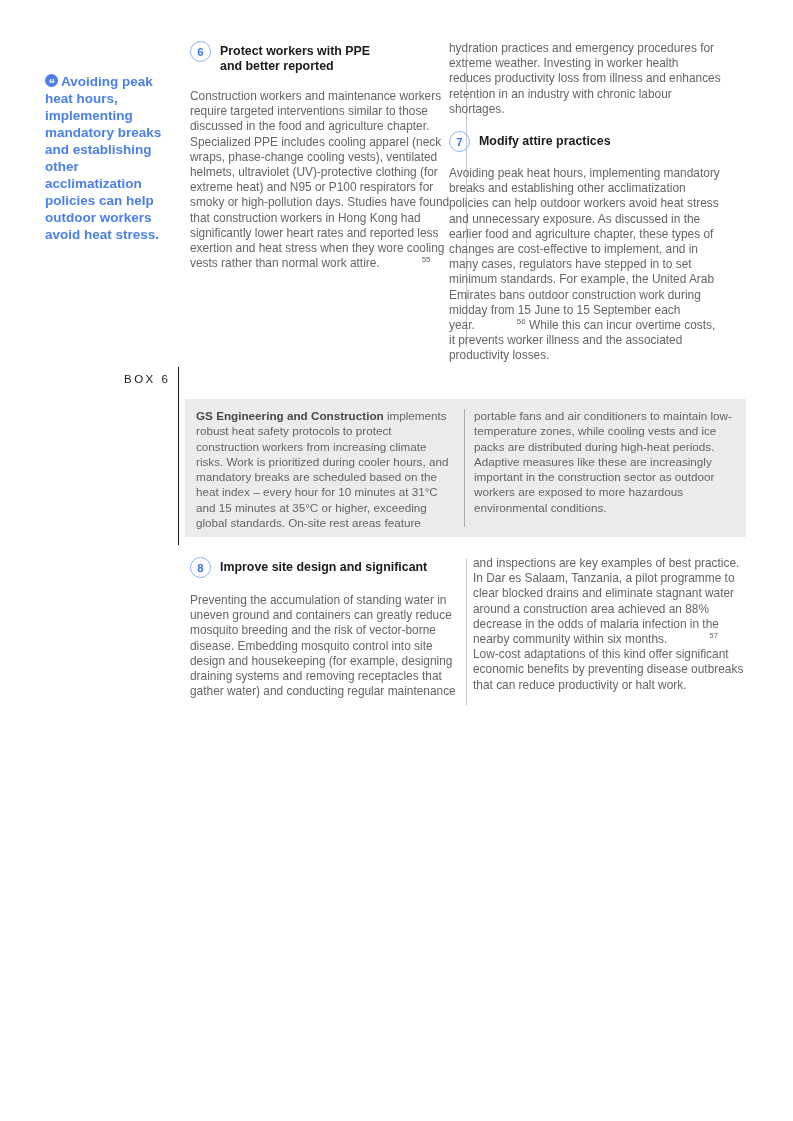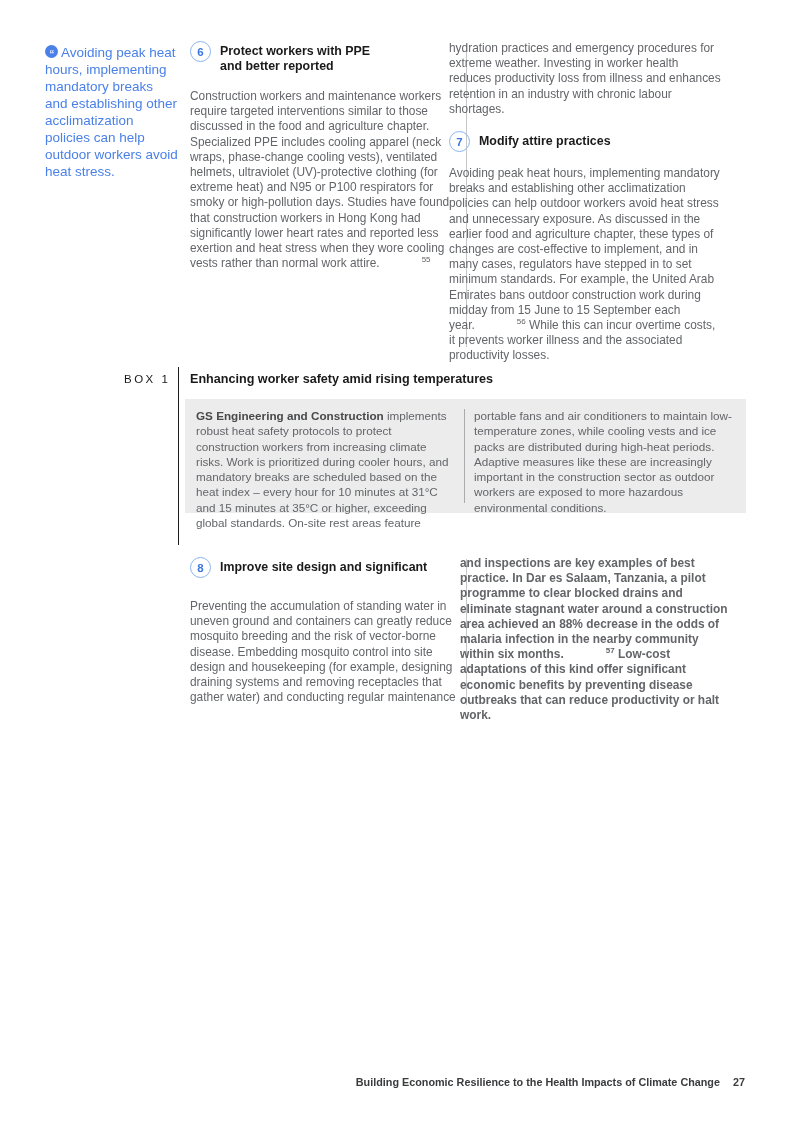--- a/index.html
+++ b/index.html
@@ -8,23 +8,23 @@
     width: 793px;
     height: 1121px;
     background: #ffffff;
     font-family: "Liberation Sans", sans-serif;
     overflow: hidden;
   }
 
   
   .sidebar-quote {
     position: absolute;
-    left: 45px; top: 30px; width: 134px;
+    left: 45px; top: 59px; width: 134px;
     color: #4a80e8;
-    font-weight: normal;
+    font-weight: bold;
     font-size: 13.5px;
     line-height: 17px;
   }
   .quote-icon {
     display: inline-block;
     width: 13px; height: 13px;
     border-radius: 50%;
     background: #4a80e8;
     color: #ffffff;
     font-size: 13px;
@@ -99,41 +99,41 @@
   .box-title {
     position: absolute;
     left: 190px; top: 372px;
     font-weight: bold;
     font-size: 12.6px;
     color: #1a1a1a;
   }
   .gray-box {
     position: absolute;
     left: 185px; top: 399px;
-    width: 561px; height: 114px;
+    width: 561px; height: 138px;
     box-sizing: border-box;
     background: #ececec;
     display: flex;
     padding: 9px 10px 9px 11px;
   }
   .gray-box .box-col-left  { flex: 0 0 254px; }
   .gray-box .box-divider   { flex: 0 0 1px; background: #a9abad; margin: 1px 9px 1px 14px; }
   .gray-box .box-col-right { flex: 1; }
   .box-par {
     margin: 0;
     font-size: 11.7px;
     line-height: 15.3px;
     color: #636569;
   }
   .box-par strong { color: #48494b; }
 
   
   .col-1-bottom { left: 190px; top: 557px; }
-  .col-2-bottom { left: 460px; top: 556px; font-weight: bold; }
-  .col-1-bottom .body-par { margin-top: 21px; }
+  .col-2-bottom { left: 473px; top: 556px; }
+  .col-1-bottom .body-par { margin-top: 15px; }
 
   
   .footer {
     position: absolute;
     top: 1076px; right: 48px;
     display: flex;
     gap: 13px;
     font-size: 10.8px;
     font-weight: bold;
     color: #3a3b3d;
@@ -163,23 +163,22 @@
     <p class="body-par">hydration practices and emergency procedures for extreme weather. Investing in worker health reduces productivity loss from illness and enhances retention in an industry with chronic labour shortages.</p>
     <div class="heading-row">
       <div class="num-circle">7</div>
       <div class="heading-title">
         <span>Modify attire practices</span>
       </div>
     </div>
     <p class="body-par"><span>Avoiding peak heat hours, implementing mandatory breaks and establishing other acclimatization policies can help outdoor workers avoid heat stress and unnecessary exposure. As discussed in the earlier food and agriculture chapter, these types of changes are cost-effective to implement, and in many cases, regulators have stepped in to set minimum standards. For example, the United Arab Emirates bans outdoor construction work during midday from 15 June to 15 September each year.</span><sup class="footnote">56</sup><span> While this can incur overtime costs, it prevents worker illness and the associated productivity losses.</span></p>
   </div>
 
-  <div class="box-label">BOX 1</div>
+  <div class="box-label">BOX 6</div>
   <div class="box-rule"></div>
-  <div class="box-title">Enhancing worker safety amid rising temperatures</div>
   <div class="gray-box">
     <div class="box-col-left">
       <p class="box-par"><strong>GS Engineering and Construction</strong><span> implements robust heat safety protocols to protect construction workers from increasing climate risks. Work is prioritized during cooler hours, and mandatory breaks are scheduled based on the heat index – every hour for 10 minutes at 31°C and 15 minutes at 35°C or higher, exceeding global standards. On-site rest areas feature</span></p>
     </div>
     <div class="box-divider"></div>
     <div class="box-col-right">
       <p class="box-par">portable fans and air conditioners to maintain low-temperature zones, while cooling vests and ice packs are distributed during high-heat periods. Adaptive measures like these are increasingly important in the construction sector as outdoor workers are exposed to more hazardous environmental conditions.</p>
     </div>
   </div>
 
@@ -192,18 +191,14 @@
     </div>
     <p class="body-par">Preventing the accumulation of standing water in uneven ground and containers can greatly reduce mosquito breeding and the risk of vector-borne disease. Embedding mosquito control into site design and housekeeping (for example, designing draining systems and removing receptacles that gather water) and conducting regular maintenance</p>
   </div>
 
   <div class="vrule-light vrule-bottom"></div>
 
   <div class="col col-2-bottom">
     <p class="body-par"><span>and inspections are key examples of best practice. In Dar es Salaam, Tanzania, a pilot programme to clear blocked drains and eliminate stagnant water around a construction area achieved an 88% decrease in the odds of malaria infection in the nearby community within six months.</span><sup class="footnote">57</sup><span> Low-cost adaptations of this kind offer significant economic benefits by preventing disease outbreaks that can reduce productivity or halt work.</span></p>
   </div>
 
-  <div class="footer">
-    <span>Building Economic Resilience to the Health Impacts of Climate Change</span>
-    <span>27</span>
-  </div>
 
 </div>
 
 </body></html>

